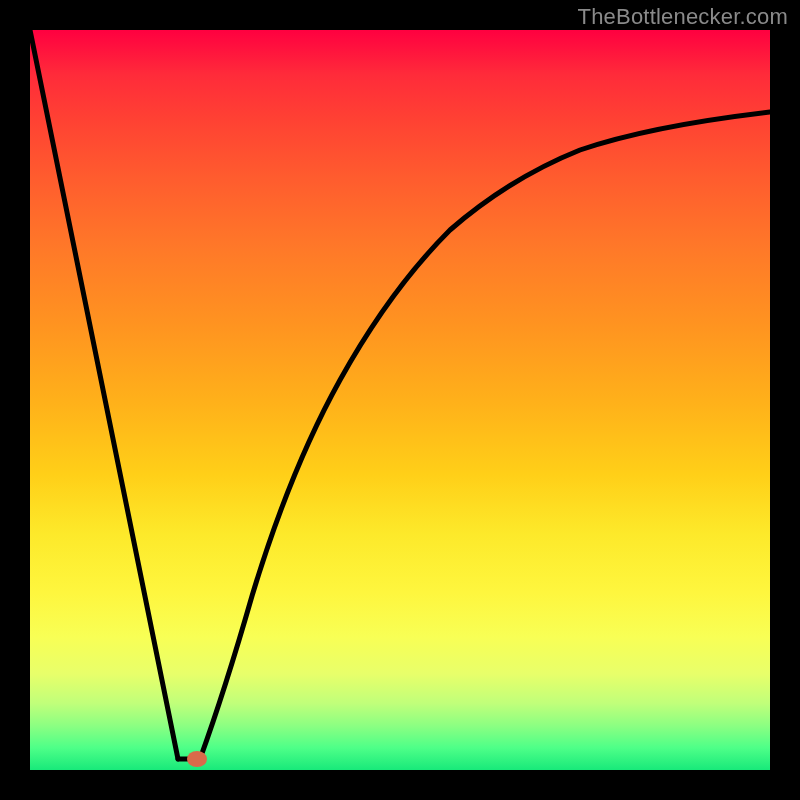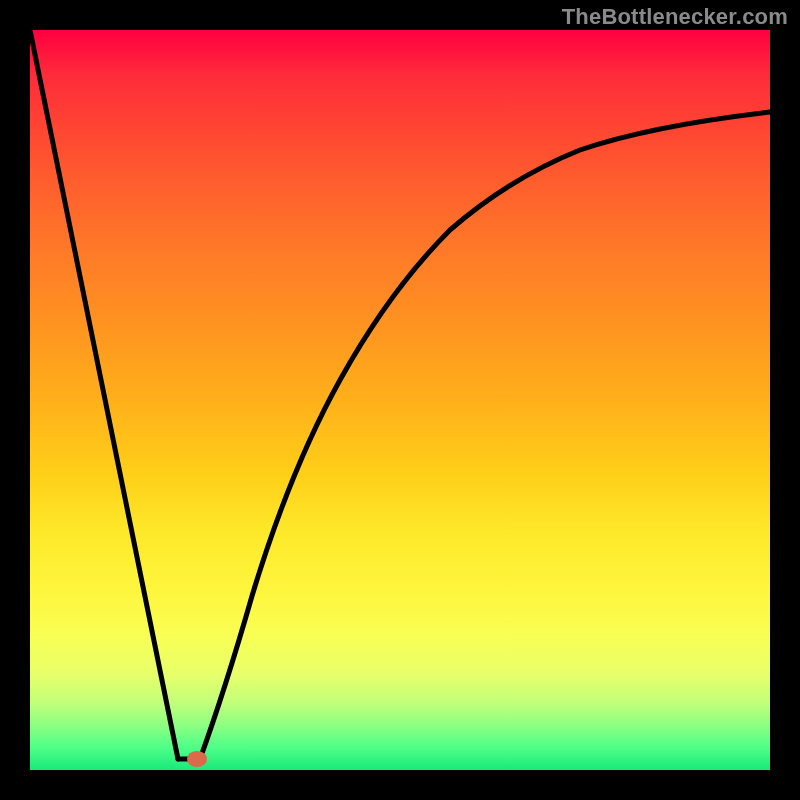--- a/index.html
+++ b/index.html
@@ -67,21 +67,21 @@
   .marker {
     fill: #d96a4a;
     stroke: none;
   }
   .watermark {
     position: absolute;
     top: 4px;
     right: 12px;
     color: #8a8a8a;
     font-size: 22px;
-    font-weight: 700;
+    font-weight: 400;
     letter-spacing: 0.2px;
     user-select: none;
   }
 </style>
 </head>
 <body>
 
 <div class="frame">
   <div class="plot-area">
     <svg class="curve-svg" viewBox="0 0 740 740" preserveAspectRatio="none">

